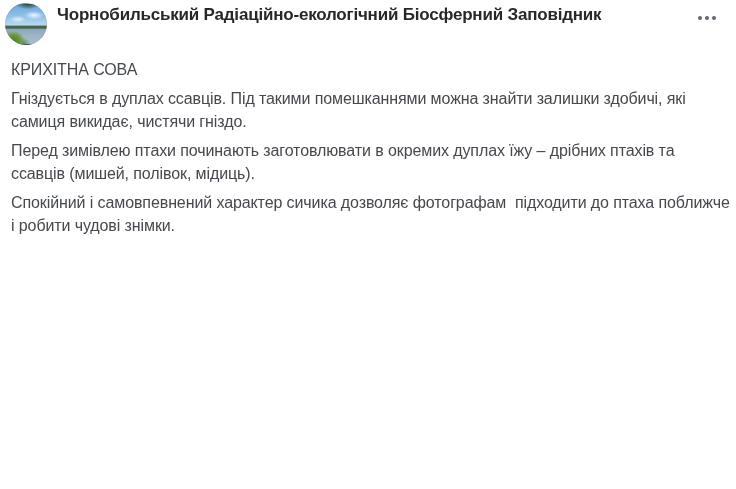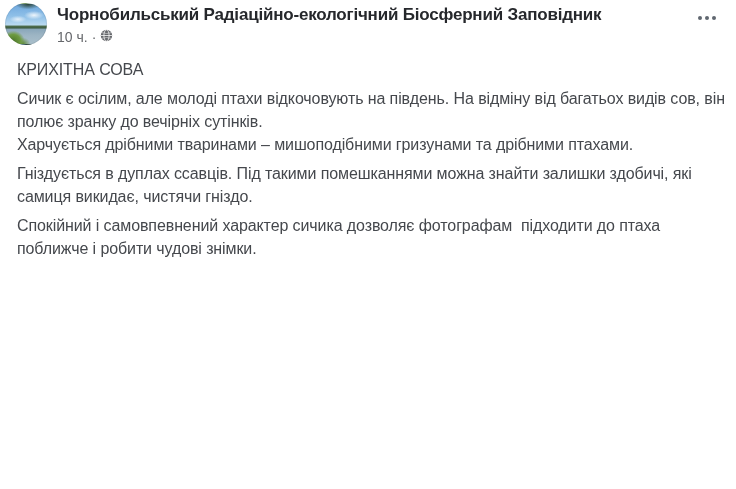--- a/index.html
+++ b/index.html
@@ -82,55 +82,41 @@
   }
   
   .post-body {
     padding: 13px 4px 0 5px;
     font-size: 16px;
     line-height: 23px;
     letter-spacing: -0.1px;
     color: #45484d;
   }
   .post-body p {
-    margin: 0 0 6px 12px;
+    margin: 0 0 6px 6px;
     white-space: pre-wrap;
   }
 </style>
 </head>
 <body>
 
 <div class="post">
 
   <div class="post-header">
     <div class="avatar" title=""></div>
     <div class="header-text">
       <div class="author-name">Чорнобильський Радіаційно-екологічний Біосферний Заповідник</div>
-      <div class="post-meta">
-        <span class="timestamp">10 ч.</span>
-        <span>·</span>
-        <span class="globe-icon">
-          <svg width="13" height="13" viewBox="0 0 16 16" aria-hidden="true">
-            <circle cx="8" cy="8" r="7" fill="#65676b"></circle>
-            <path d="M1 8 H15" stroke="#ffffff" stroke-width="1.1" opacity="0.85"></path>
-            <ellipse cx="8" cy="8" rx="3.2" ry="7" fill="none" stroke="#ffffff" stroke-width="1.1" opacity="0.85"></ellipse>
-            <path d="M2 4.5 Q8 6.5 14 4.5" fill="none" stroke="#ffffff" stroke-width="1" opacity="0.6"></path>
-            <path d="M2 11.5 Q8 9.5 14 11.5" fill="none" stroke="#ffffff" stroke-width="1" opacity="0.6"></path>
-          </svg>
-        </span>
-      </div>
     </div>
     <button class="menu-button" aria-label="Options">
       <span class="dot"></span>
       <span class="dot"></span>
       <span class="dot"></span>
     </button>
   </div>
 
   <div class="post-body">
     <p>КРИХІТНА СОВА</p>
-    <p>Сичик є осілим, але молоді птахи відкочовують на південь. На відміну від багатьох видів сов, він полює зранку до вечірніх сутінків.
-Харчується дрібними тваринами – мишоподібними гризунами та дрібними птахами.</p>
     <p>Гніздується в дуплах ссавців. Під такими помешканнями можна знайти залишки здобичі, які самиця викидає, чистячи гніздо.</p>
+    <p>Перед зимівлею птахи починають заготовлювати в окремих дуплах їжу – дрібних птахів та ссавців (мишей, полівок, мідиць).</p>
     <p>Спокійний і самовпевнений характер сичика дозволяє фотографам  підходити до птаха поближче і робити чудові знімки.</p>
   </div>
 
 </div>
 
 </body></html>

